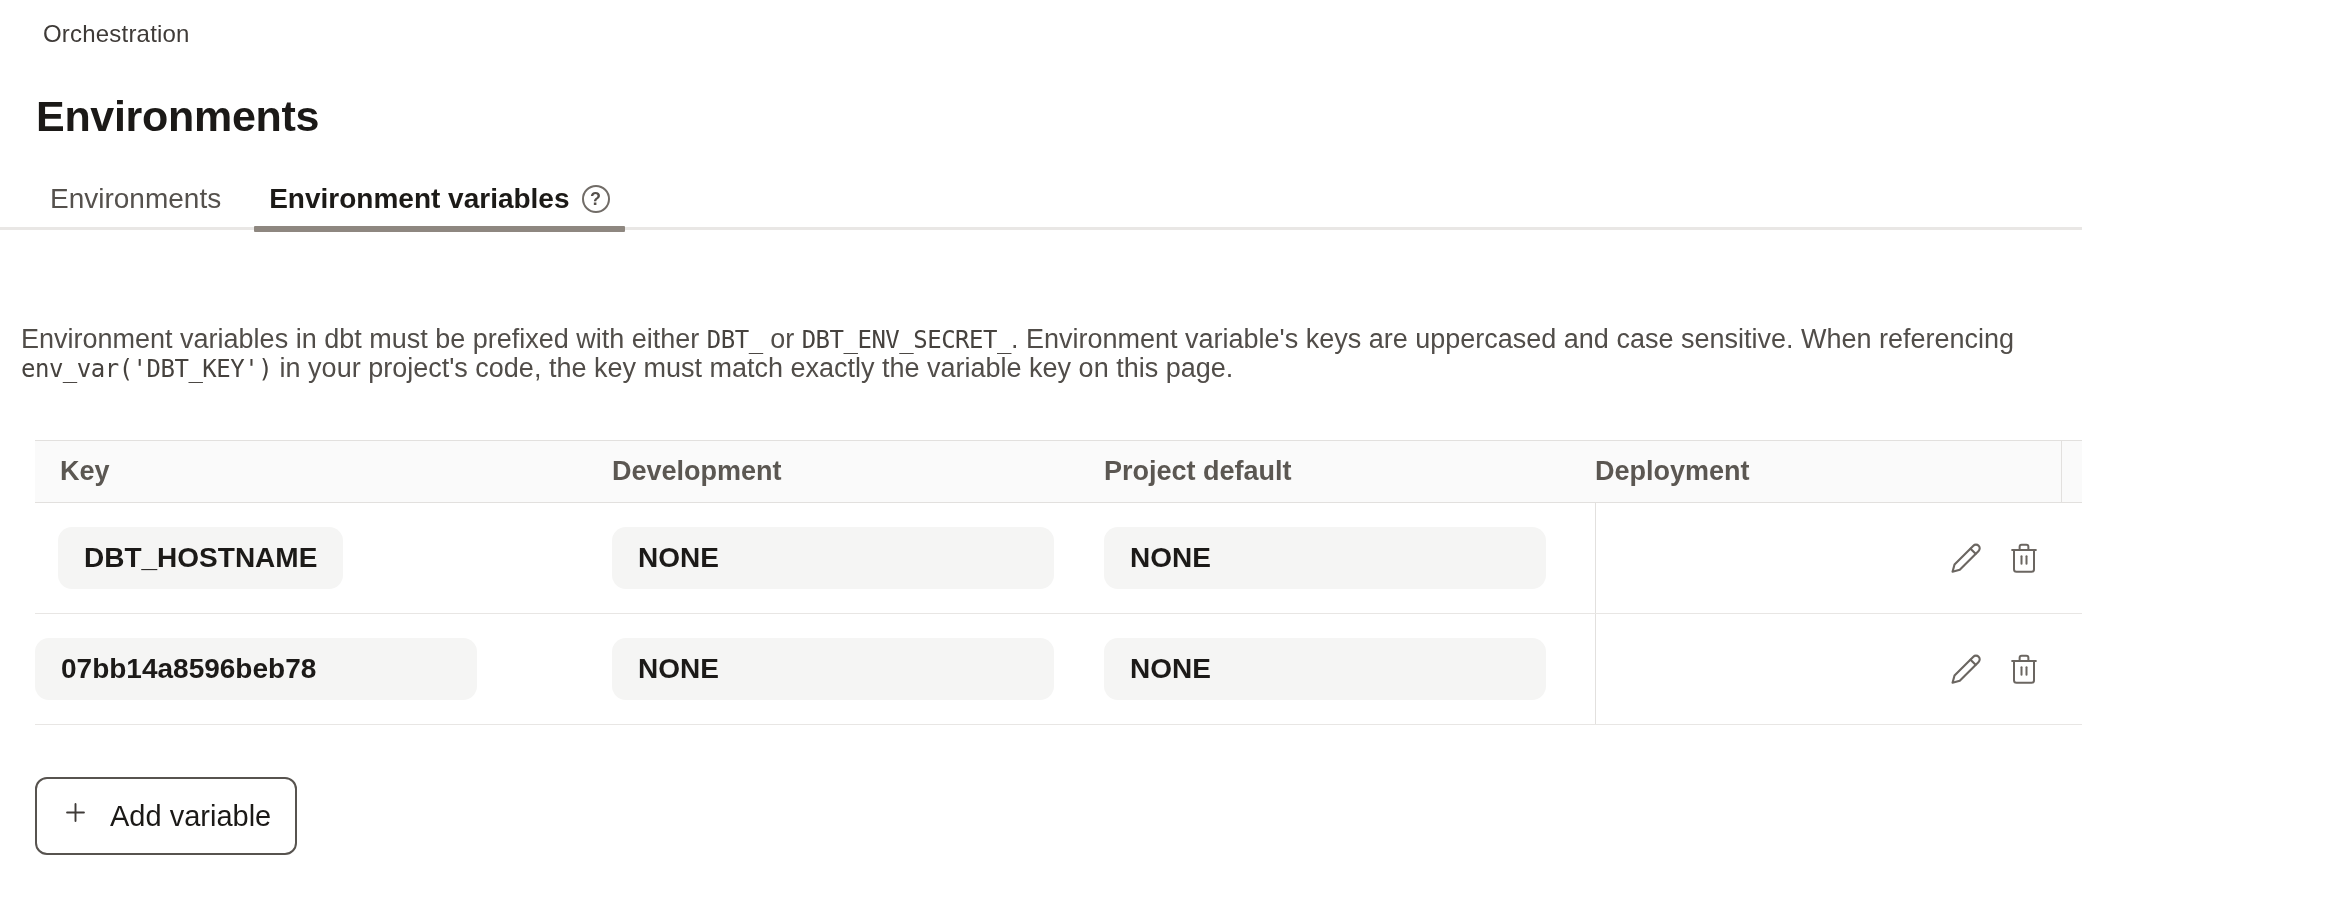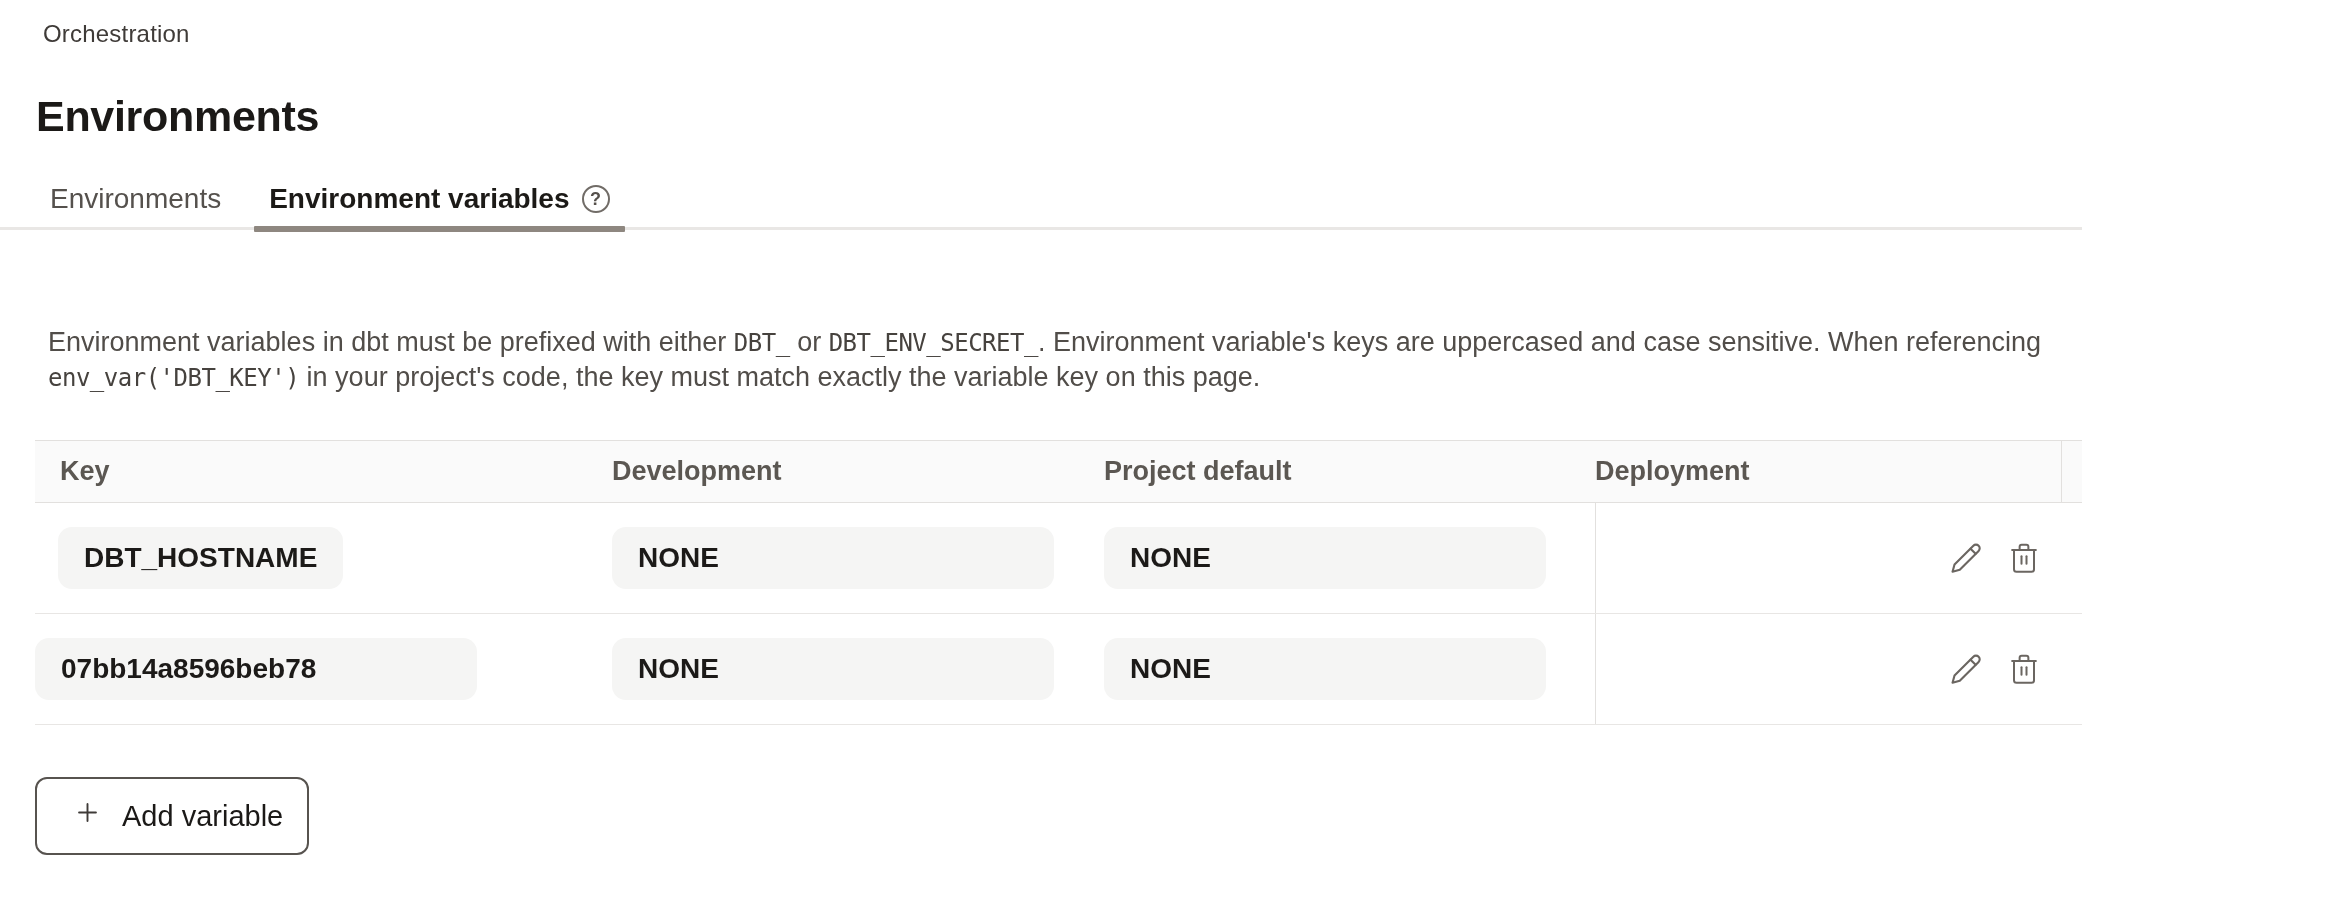--- a/index.html
+++ b/index.html
@@ -39,22 +39,22 @@
     background: #8e8780; border-radius: 1px;
   }
   .help-badge {
     width: 28px; height: 28px; border: 2px solid #716c67; border-radius: 50%;
     display: inline-flex; align-items: center; justify-content: center;
     font-size: 18px; font-weight: 600; color: #55504b; line-height: 1;
   }
 
   
   .desc {
-    position: absolute; left: 48px; top: 325px; width: 2250px;
-    font-size: 27px; line-height: 34px; color: #514d49;
+    position: absolute; left: 21px; top: 325px; width: 2250px;
+    font-size: 27px; line-height: 28px; color: #514d49;
   }
   .desc code {
     font-family: "DejaVu Sans Mono", monospace;
     font-size: 24px; color: #46423e; letter-spacing: -.5px; white-space: nowrap;
   }
 
   
   .env-table {
     position: absolute; left: 35px; top: 440px; width: 2268px;
   }
@@ -89,21 +89,21 @@
   .pill.fixed { width: 442px; }
   .icon-btn {
     background: none; border: none; padding: 0; cursor: pointer;
     display: inline-flex; align-items: center; justify-content: center;
   }
   .icon-btn svg { display: block; }
 
   
   .add-btn {
     position: absolute; left: 35px; top: 777px;
-    height: 78px; padding: 0 24px 0 37px;
+    height: 78px; padding: 0 24px 0 25px;
     display: inline-flex; align-items: center; gap: 21px;
     background: #fff; border: 2px solid #57534f; border-radius: 12px;
     font-family: "Liberation Sans", sans-serif;
     font-size: 29px; font-weight: 500; color: #1b1917; cursor: pointer;
   }
 </style>
 </head>
 <body>
 
 <div class="page">

